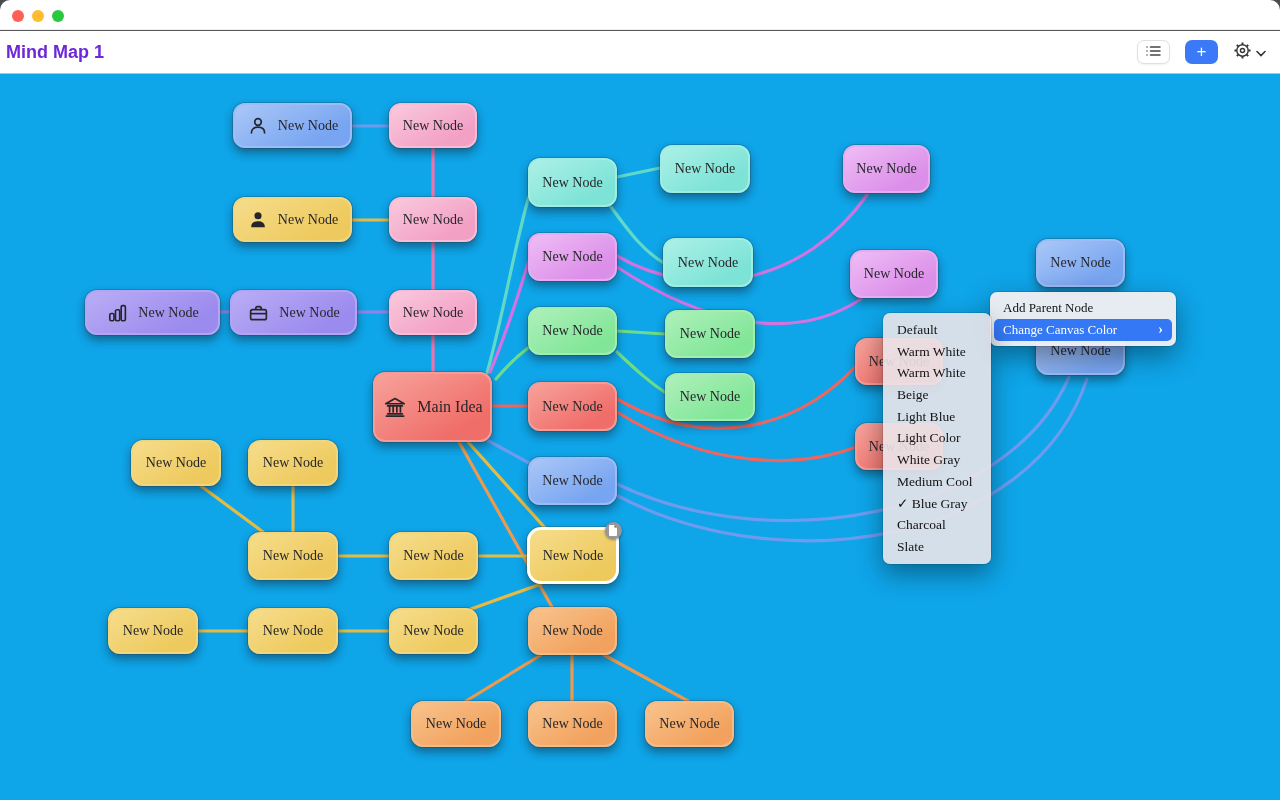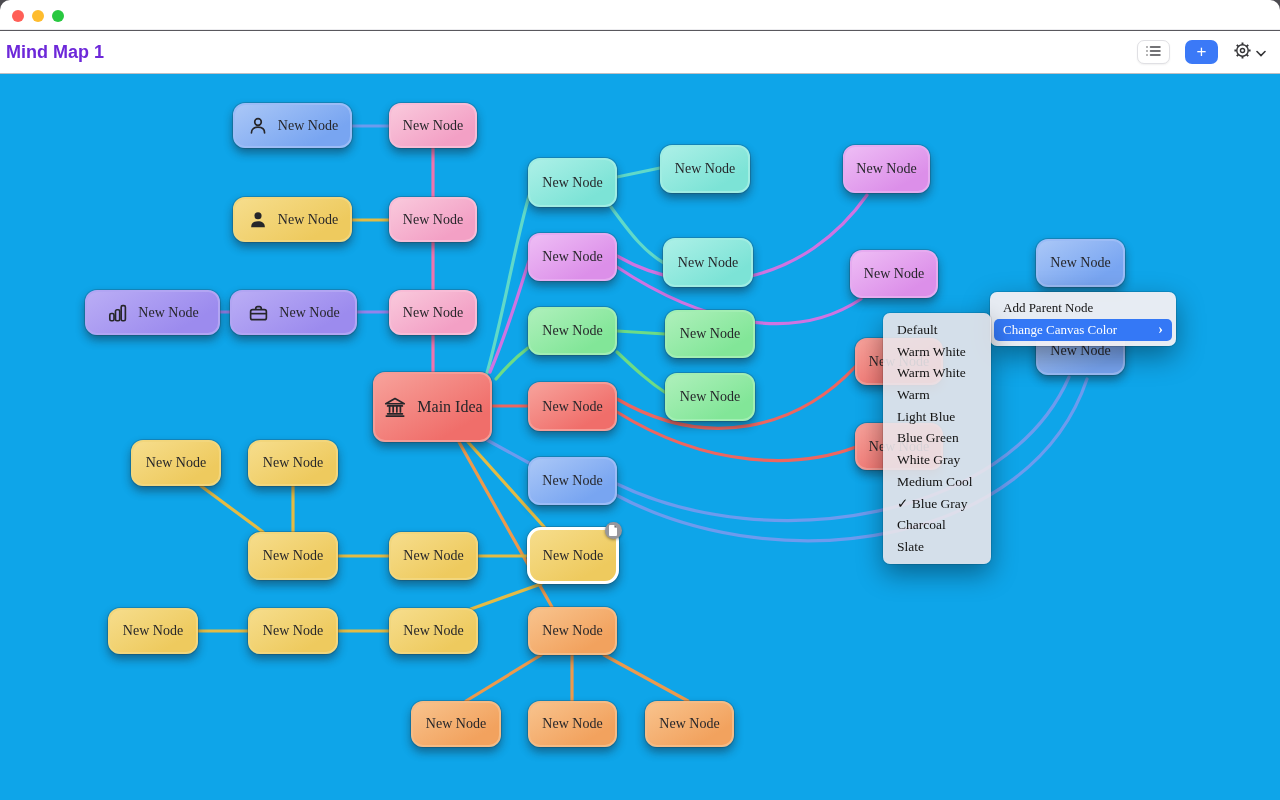--- a/index.html
+++ b/index.html
@@ -306,23 +306,23 @@
         <div class="ctx-item hl" style="background: rgb(52, 120, 246);">
           <span>Change Canvas Color</span>
           <span class="ctx-arrow">›</span>
         </div>
       </div>
 
     <div class="sub-menu" id="sub-menu">
         <div class="sub-item">Default</div>
         <div class="sub-item">Warm White</div>
         <div class="sub-item">Warm White</div>
-        <div class="sub-item">Warm</div>
+        <div class="sub-item">Beige</div>
         <div class="sub-item">Light Blue</div>
-        <div class="sub-item">Blue Green</div>
+        <div class="sub-item">Light Color</div>
         <div class="sub-item">White Gray</div>
         <div class="sub-item">Medium Cool</div>
         <div class="sub-item">✓ Blue Gray</div>
         <div class="sub-item">Charcoal</div>
         <div class="sub-item">Slate</div>
       </div>
   </div>
 
 </div>
 

